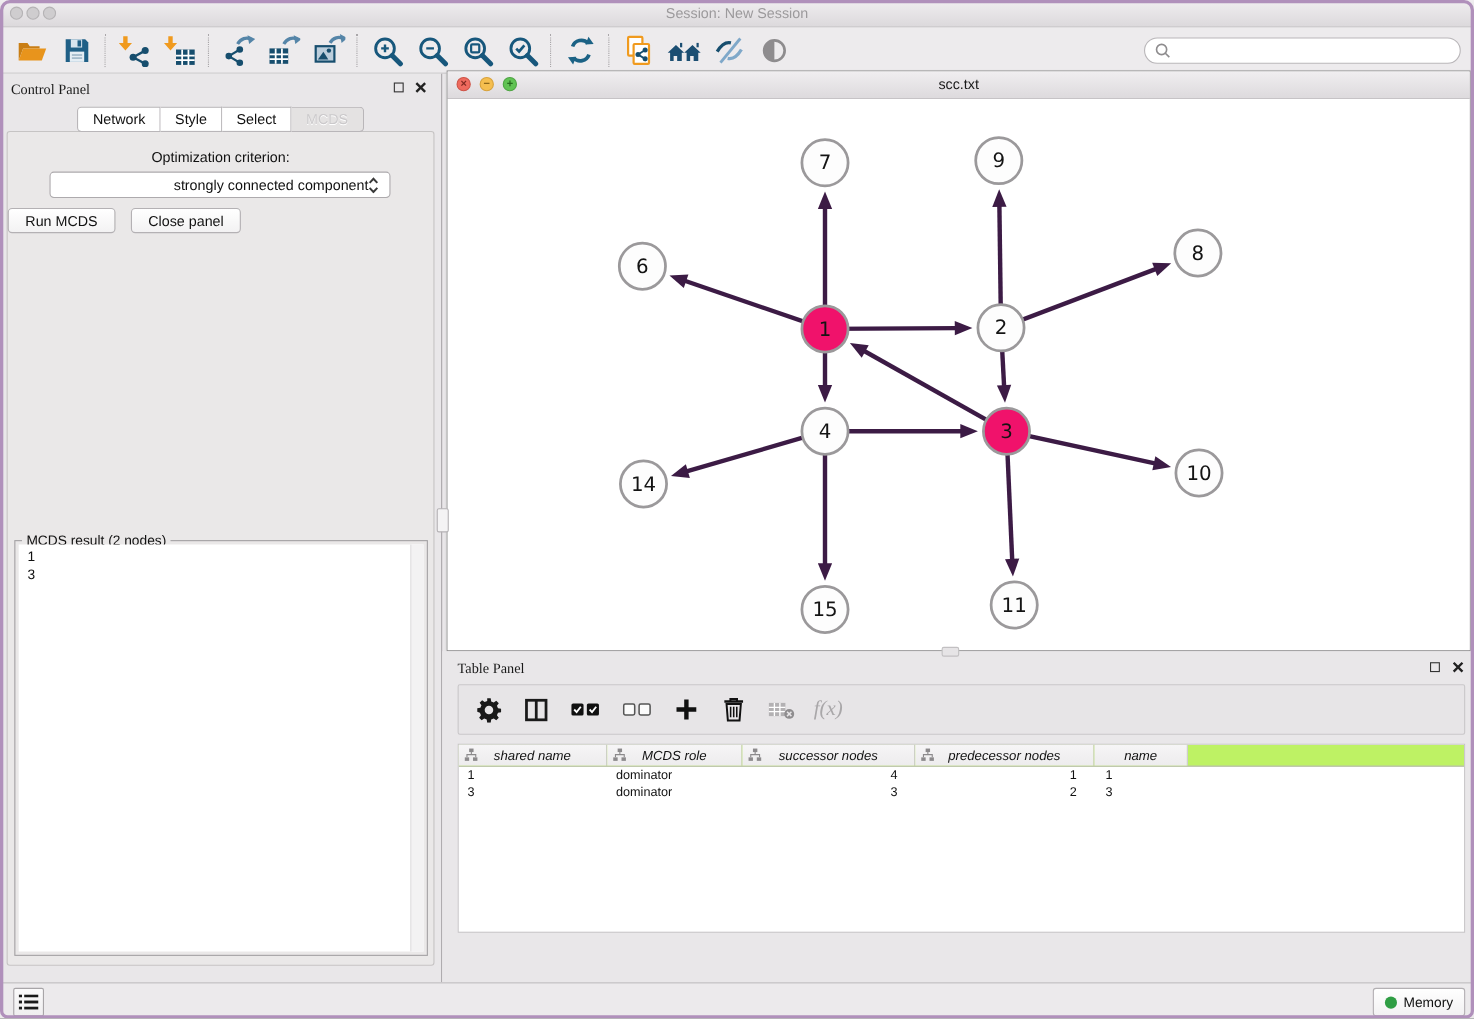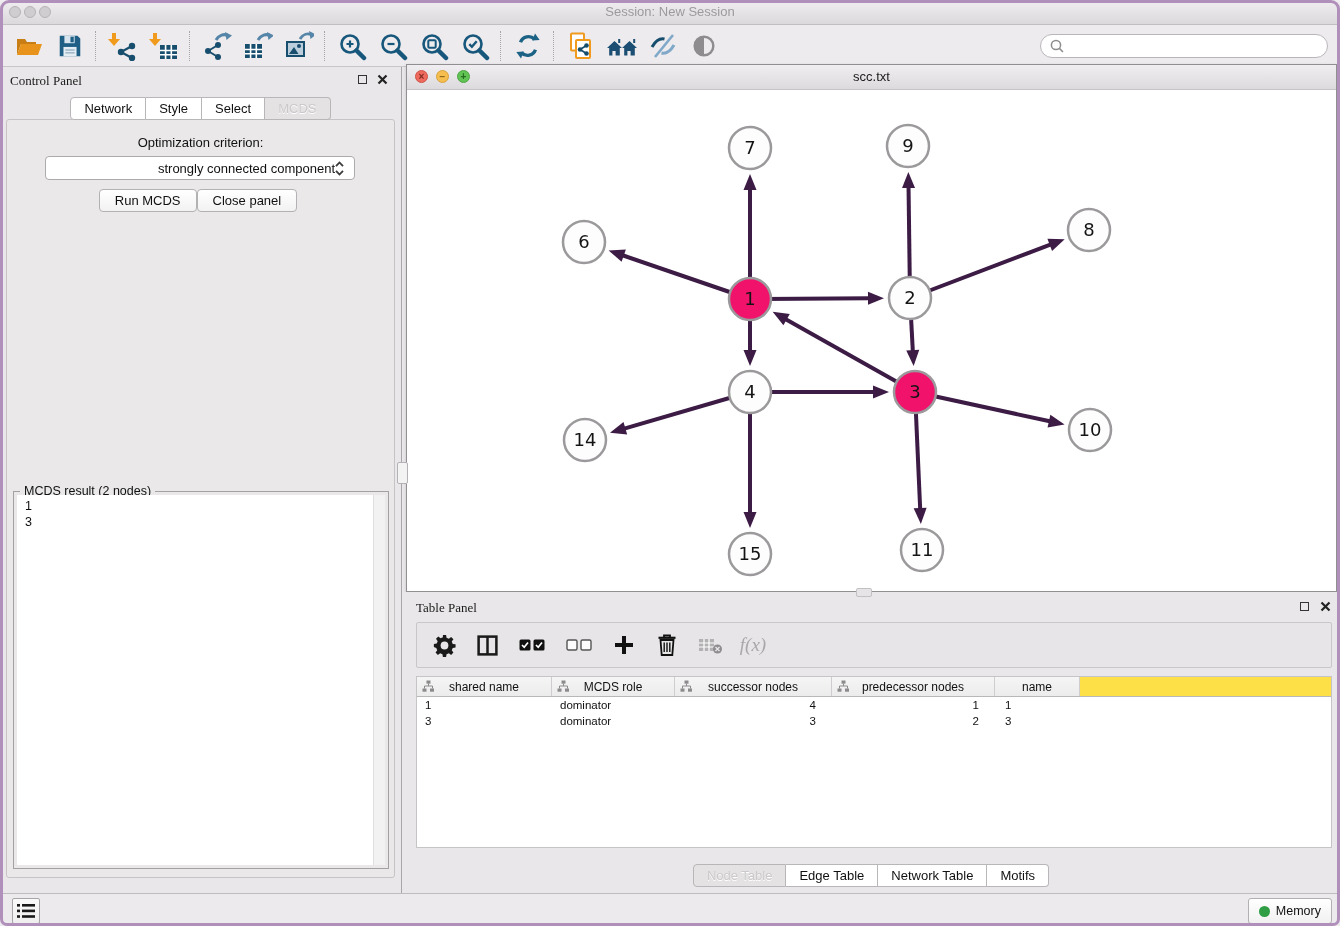--- a/index.html
+++ b/index.html
@@ -34,21 +34,21 @@
        color:#111;height:21px;line-height:21px;cursor:default;}
   .seg:first-child{border-left:1px solid #B9B6B9;border-radius:4px 0 0 4px;}
   .seg:last-child{border-radius:0 4px 4px 0;}
   .seg.sel{background:#E4E2E2;color:#CBC9CB;text-shadow:0 1px 0 #fff;}
   .cp-inner{position:absolute;left:6px;top:52px;width:389px;height:759px;background:#EAE8E8;
     border:1px solid #C6C4C4;border-radius:3px;box-sizing:border-box;}
   .opt-label{position:absolute;left:0;right:0;top:15px;text-align:center;font-size:13px;color:#111;}
   .selectbox{position:absolute;left:38px;top:36px;width:310px;height:24px;background:#fff;
     border:1px solid #ADAAAD;border-radius:4px;display:flex;align-items:center;box-sizing:border-box;}
   .selectbox .sel-text{font-size:13px;color:#111;padding-left:12px;flex:1;text-align:right;}
-  .btnrow{position:absolute;left:0;right:5px;top:69px;display:flex;justify-content:center;}
+  .btnrow{position:absolute;left:0;right:5px;top:69px;display:flex;gap:14px;}
   .btn{background:linear-gradient(#FFFFFF,#F3F2F3);border:1px solid #B4B1B4;border-radius:4px;
        font-size:13px;color:#111;height:23px;padding:0 15px;font-family:inherit;}
   .fieldset{position:absolute;left:6px;top:371px;width:376px;height:378px;border:1px solid #A3A1A3;box-sizing:border-box;}
   .fieldset .legend{position:absolute;left:6px;top:-8px;background:#EAE8E8;padding:0 4px;font-size:12.5px;color:#111;}
   .result-area{position:absolute;inset:3px;background:#fff;}
   .result-scroll{position:absolute;right:0;top:0;bottom:0;width:11px;background:#F3F2F3;border-left:1px solid #E0DEE0;}
   .result-text{position:absolute;left:8px;top:3px;font-size:12.5px;line-height:16px;color:#111;
     white-space:pre;font-family:"Liberation Sans",sans-serif;margin:0;}
 
   
@@ -71,21 +71,21 @@
 
   
   .table-panel{position:absolute;left:402px;top:592px;width:938px;height:301px;background:#E9E7E9;}
   .tp-toolbar{position:absolute;left:14px;top:30px;width:916px;height:46px;background:#E7E5E7;
     border:1px solid #C9C7C9;border-radius:2px;display:flex;align-items:center;padding-left:14px;
     gap:17px;box-sizing:border-box;}
   .tico{display:flex;align-items:center;justify-content:center;width:26px;height:30px;}
   .fx{font-family:"Liberation Serif",serif;font-style:italic;font-size:19px;color:#A9A7A9;}
   .tp-table{position:absolute;left:14px;top:84px;width:916px;height:172px;background:#fff;
     border:1px solid #C6C4C6;box-sizing:border-box;overflow:hidden;}
-  .thead{display:flex;background:#fde047;border-bottom:1px solid #B9B7B9;height:19px;}
+  .thead{display:flex;background:#bef264;border-bottom:1px solid #B9B7B9;height:19px;font-style:italic;}
   .th{background:linear-gradient(#F6F5F6,#EDECED);border-right:1px solid #CFCDCF;height:19px;
       position:relative;font-size:12px;color:#111;display:flex;align-items:center;justify-content:center;box-sizing:border-box;}
   .th .ticonw{position:absolute;left:5px;top:3px;}
   .tr{display:flex;height:16px;}
   .td{font-size:11.5px;color:#111;display:flex;align-items:center;box-sizing:border-box;}
   .tp-tabs{position:absolute;left:0;right:0;top:272px;display:flex;justify-content:center;}
 
   
   .statusbar{position:absolute;left:0;top:893px;width:1340px;height:33px;background:#ECEAEC;
     border-top:1px solid #BFBCBF;box-sizing:border-box;}
@@ -485,26 +485,20 @@
           <div class="tr">
             <div class="td" style="width: 135px; padding-left: 8px;">3</div>
             <div class="td" style="width: 123px; padding-left: 8px;">dominator</div>
             <div class="td" style="width: 157px; justify-content: flex-end; padding-right: 16px;">3</div>
             <div class="td" style="width: 163px; justify-content: flex-end; padding-right: 16px;">2</div>
             <div class="td" style="width: 85px; padding-left: 10px;">3</div>
           </div>
         </div>
     </div>
 
-    <div class="tp-tabs" id="tp-tabs">
-        <div class="seg sel">Node Table</div>
-        <div class="seg">Edge Table</div>
-        <div class="seg">Network Table</div>
-        <div class="seg">Motifs</div>
-      </div>
   </div>
 
   <div class="statusbar">
     <div class="list-btn">
       <svg width="18" height="14" viewBox="0 0 18 14">
           <g fill="#1A1A1A">
             <rect y="0" width="3" height="2.6"></rect>
             <rect x="5" y="0" width="13" height="2.6"></rect>
             <rect y="5.6" width="3" height="2.6"></rect>
             <rect x="5" y="5.6" width="13" height="2.6"></rect>

